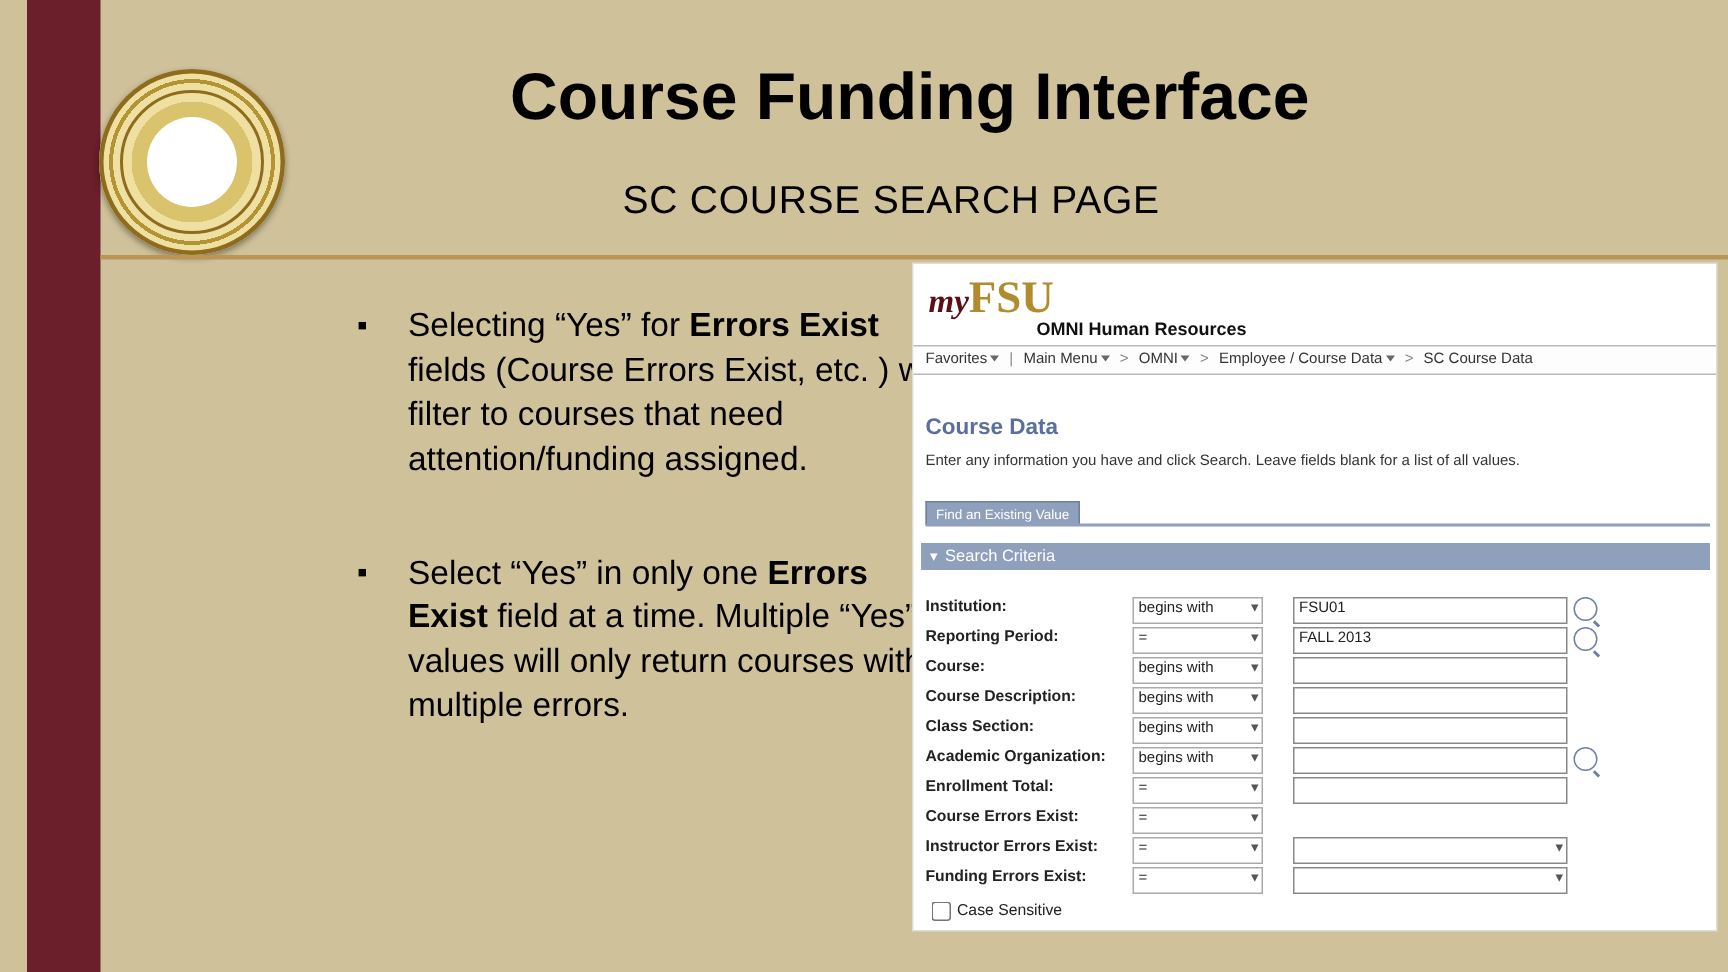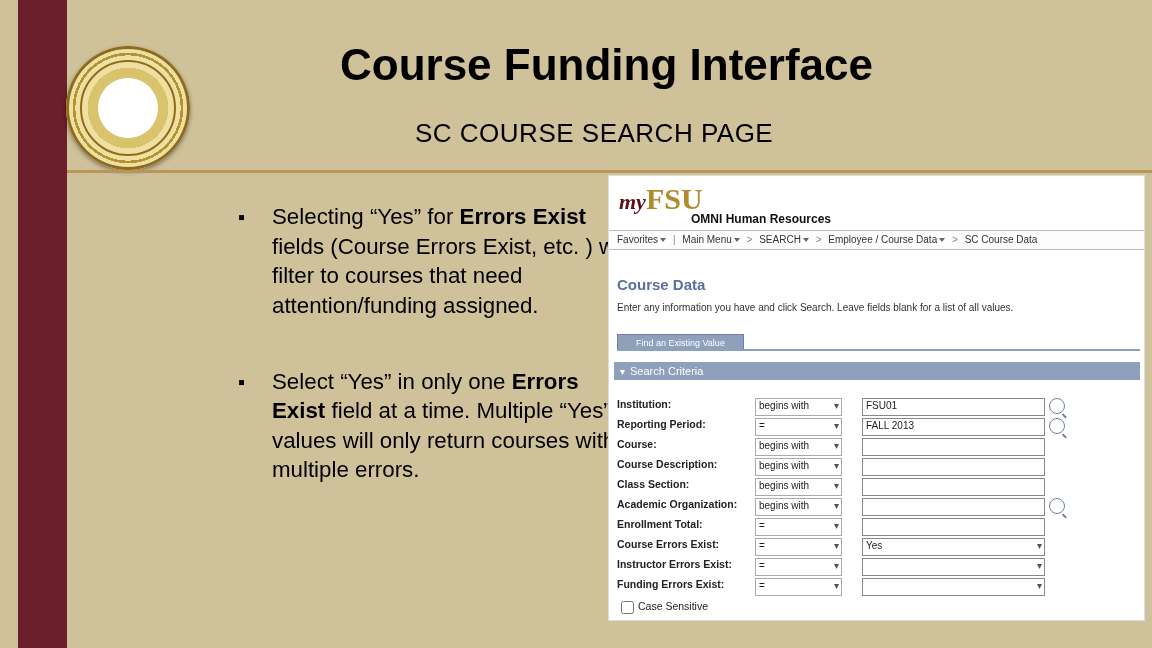--- a/index.html
+++ b/index.html
@@ -24,21 +24,21 @@
   .myfsu{position:absolute;left:10px;top:6px;font-family:Georgia,serif;font-weight:700}
   .myfsu .my{color:#5b0f17;font-style:italic;font-size:22px}
   .myfsu .fsu{color:#b08c2e;font-size:30px;text-shadow:1px 1px 0 #fff}
   .omni{position:absolute;left:82px;top:36px;font-size:12px;font-weight:700;color:#111}
   .nav{position:absolute;left:0;top:54px;right:0;height:18px;border-top:1px solid #bbb;border-bottom:1px solid #bbb;background:#fdfdfd;font-size:10px;color:#333;padding-left:8px;line-height:18px;white-space:nowrap;overflow:hidden}
   .nav .sep{color:#888;margin:0 4px}
   .nav .dd{display:inline-block;width:0;height:0;border-left:3px solid transparent;border-right:3px solid transparent;border-top:4px solid #666;margin-left:2px;vertical-align:middle}
 
   .sect{position:absolute;left:8px;top:100px;font-size:15px;color:#5a6f9e;font-weight:700}
   .hint{position:absolute;left:8px;top:126px;font-size:10px;color:#333}
-  .tab{position:absolute;left:8px;top:158px;background:#8fa0bd;color:#fff;font-size:9px;padding:3px 18px 2px;border:1px solid #6d80a3;border-bottom:none}
+  .tab{position:absolute;left:8px;top:158px;background:#8fa0bd;color:#fff;font-size:9px;padding:3px 6px 2px;border:1px solid #6d80a3;border-bottom:none}
   .tabline{position:absolute;left:8px;top:173px;right:4px;height:2px;background:#8fa0bd}
   .sc-bar{position:absolute;left:5px;top:186px;right:4px;height:18px;background:#8fa0bd;color:#fff;font-size:11px;line-height:18px;padding-left:6px}
   .sc-bar:before{content:"\25BE";margin-right:5px;font-size:10px}
 
   .form{position:absolute;left:8px;top:222px;right:4px;font-size:10.5px;color:#222}
   .row{display:flex;align-items:flex-start;height:20px}
   .lbl{width:138px;font-weight:700}
   .op{width:82px;height:16px;border:1px solid #aaa;background:#fff;font-size:10px;padding-left:3px;line-height:14px;position:relative;margin-right:20px}
   .op:after{content:"\25BE";position:absolute;right:2px;top:0;color:#555}
   .val{width:178px;height:16px;border:1px solid #888;background:#fff;font-size:10px;padding-left:3px;line-height:14px;position:relative}
@@ -72,21 +72,21 @@
     <div class="myfsu">
       <span class="my">my</span><span class="fsu">FSU</span>
     </div>
     <div class="omni">OMNI Human Resources</div>
 
     <div class="nav">
       <span>Favorites</span><span class="dd"></span>
       <span class="sep">|</span>
       <span>Main Menu</span><span class="dd"></span>
       <span class="sep">&gt;</span>
-      <span>SEARCH</span><span class="dd"></span>
+      <span>OMNI</span><span class="dd"></span>
       <span class="sep">&gt;</span>
       <span>Employee / Course Data</span><span class="dd"></span>
       <span class="sep">&gt;</span>
       <span>SC Course Data</span>
     </div>
 
     <div class="sect">Course Data</div>
     <div class="hint">Enter any information you have and click Search. Leave fields blank for a list of all values.</div>
     <div class="tab">Find an Existing Value</div>
     <div class="tabline"></div>
@@ -127,21 +127,20 @@
           <div class="mag"></div>
         </div>
         <div class="row">
           <div class="lbl">Enrollment Total:</div>
           <div class="op">=</div>
           <div class="val"></div>
         </div>
         <div class="row">
           <div class="lbl">Course Errors Exist:</div>
           <div class="op">=</div>
-          <div class="val dd">Yes</div>
         </div>
         <div class="row">
           <div class="lbl">Instructor Errors Exist:</div>
           <div class="op">=</div>
           <div class="val dd"></div>
         </div>
         <div class="row">
           <div class="lbl">Funding Errors Exist:</div>
           <div class="op">=</div>
           <div class="val dd"></div>

